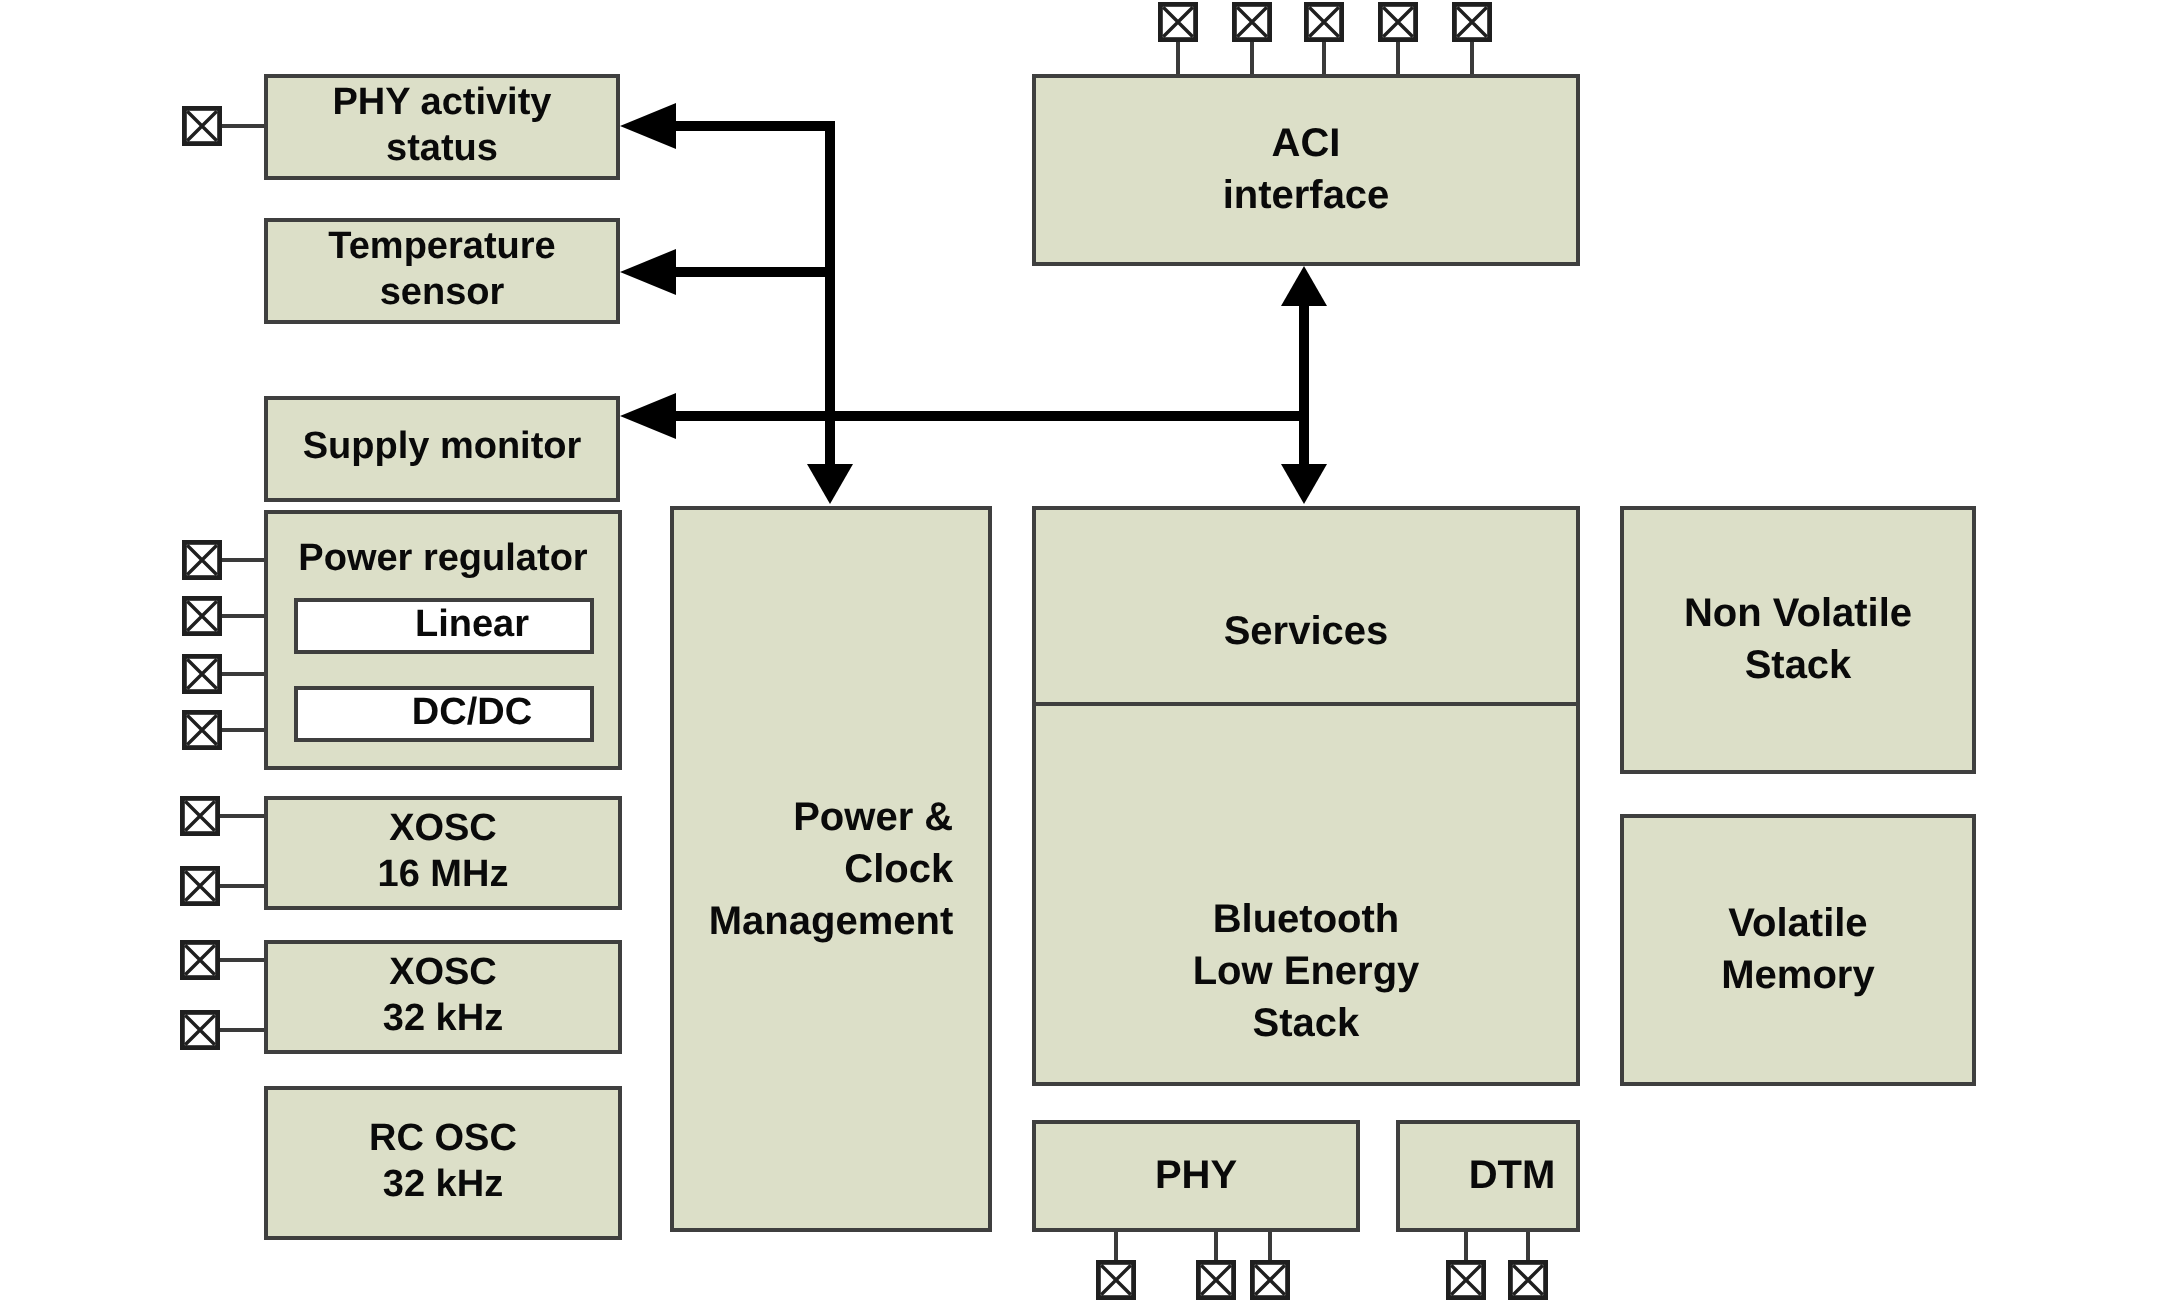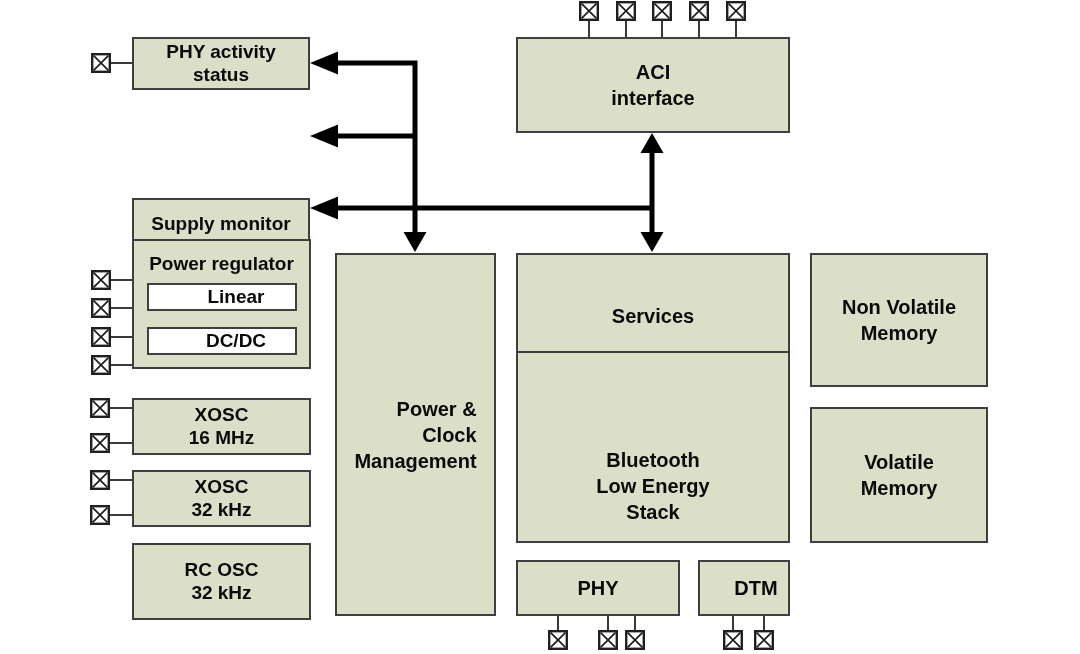--- a/index.html
+++ b/index.html
@@ -30,21 +30,21 @@
     font-size:19px;
     line-height:1.2;
     color:var(--text);
     white-space:pre-line;
   }
   .big{font-size:20px;line-height:1.3;}
   
   .b-phy-act {left:132px;top:37px;width:178px;height:53px;}
   .b-temp    {left:132px;top:109px;width:178px;height:53px;}
   .b-supply  {left:132px;top:198px;width:178px;height:53px;}
-  .b-preg    {left:132px;top:239px;width:179px;height:130px;display:block;}
+  .b-preg    {left:132px;top:255px;width:179px;height:130px;display:block;}
   .preg-label{position:absolute;top:12px;left:0;right:0;text-align:center;}
   .subbox{
     position:absolute;left:13px;width:150px;height:28px;
     box-sizing:border-box;
     background:var(--sub-fill);
     border:2px solid var(--block-border);
     display:flex;align-items:center;justify-content:center;
     font-weight:bold;font-size:19px;color:var(--text);padding-left:28px;
   }
   .sub-linear{top:42px;}
@@ -78,20 +78,22 @@
   .head{fill:var(--arrow);stroke:none;}
   .thin{stroke:var(--pin-line);stroke-width:2;fill:none;}
 </style>
 </head>
 <body>
 
 <div class="diagram">
 
   <div class="block b-phy-act">PHY activity
 status</div>
+  <div class="block b-temp">Temperature
+sensor</div>
   <div class="block b-supply">Supply monitor</div>
 
   <div class="block b-preg">
     <div class="preg-label">Power regulator</div>
     <div class="subbox sub-linear">Linear</div>
     <div class="subbox sub-dcdc">DC/DC</div>
   </div>
 
   <div class="block b-x16">XOSC
 16 MHz</div>
@@ -110,21 +112,21 @@
 Stack</div>
   </div>
 
   <div class="block b-aci big">ACI
 interface</div>
 
   <div class="block b-phy big">PHY</div>
   <div class="block b-dtm big">DTM</div>
 
   <div class="block b-nvm big">Non Volatile
-Memory</div>
+Stack</div>
   <div class="block b-vm big">Volatile
 Memory</div>
 
   <svg class="overlay" viewBox="0 0 1080 654" xmlns="http://www.w3.org/2000/svg">
     <defs>
       <g id="pin">
         <rect x="1.2" y="1.2" width="17.6" height="17.6" fill="#ffffff" stroke="#1f1f1f" stroke-width="2.4"></rect>
         <path d="M2.6,2.6 L17.4,17.4 M17.4,2.6 L2.6,17.4" stroke="#1f1f1f" stroke-width="1.7" fill="none"></path>
       </g>
     </defs>

